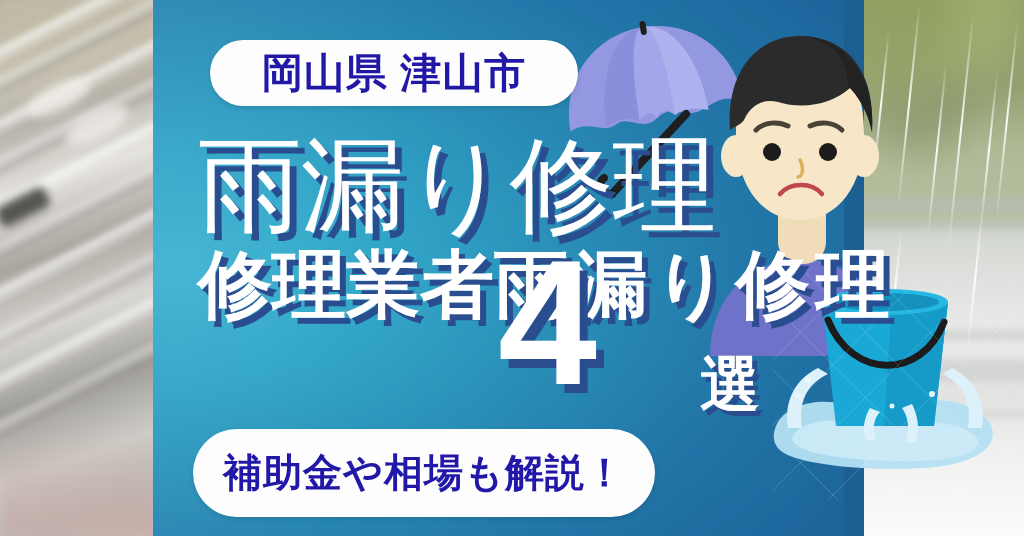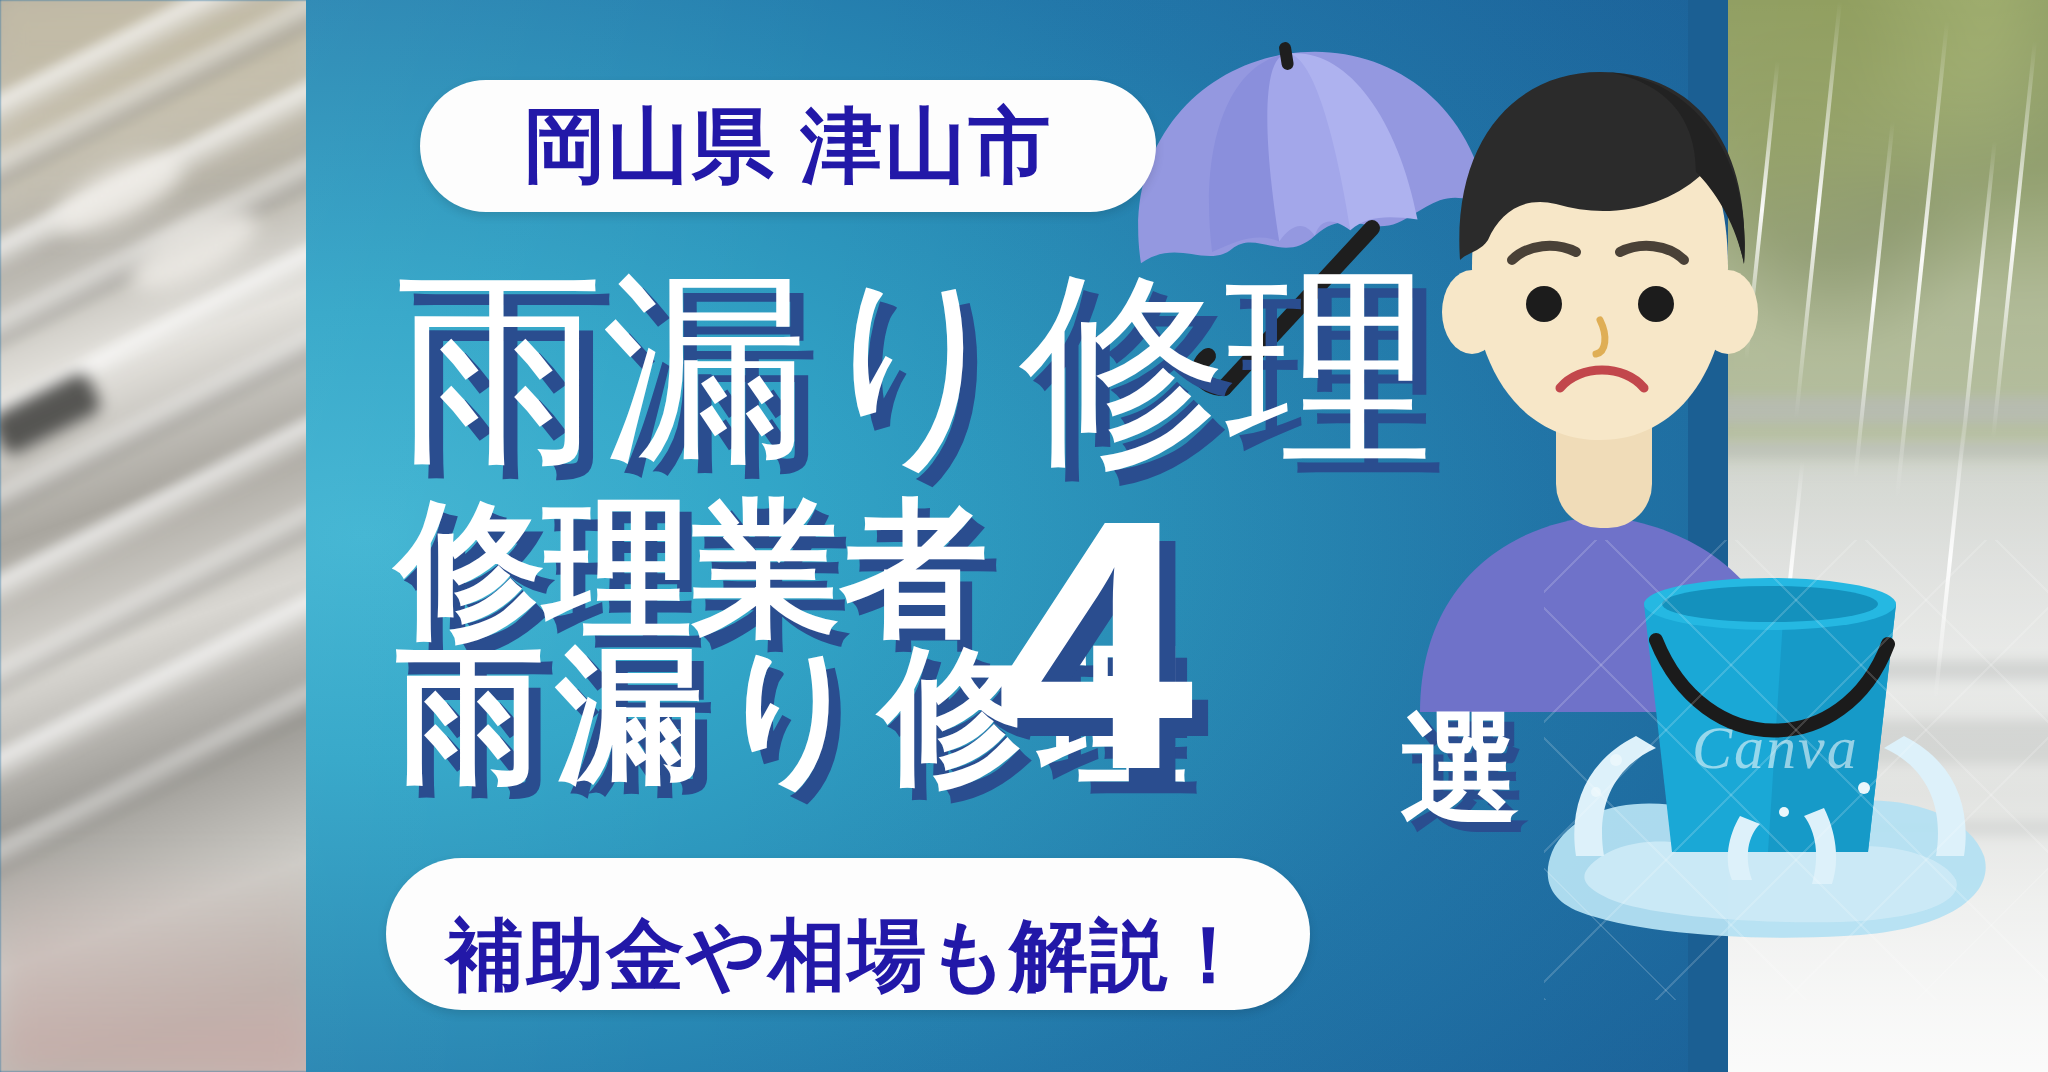--- a/index.html
+++ b/index.html
@@ -126,33 +126,33 @@
     box-shadow:0 2px 5px rgba(0,0,0,.12);
   }
   .pill span{
     color:#2218a8;
     font-weight:700;
     letter-spacing:1px;
     white-space:nowrap;
   }
   #pill-top{left:210px;top:40px;width:368px;height:66px;}
   #pill-top span{font-size:41px;}
-  #pill-bot{left:193px;top:429px;width:462px;height:76px;align-items:flex-end;}
+  #pill-bot{left:193px;top:429px;width:462px;height:88px;}
   #pill-bot span{font-size:39px;}
 
   .headline{
     position:absolute;left:198px;top:133px;
     font-size:104px;font-weight:400;line-height:1;
     color:#ffffff;letter-spacing:-1px;white-space:nowrap;
     text-shadow:7px 7px 0 #2a4d8f;
   }
 
   .sub-stack{
     position:absolute;left:198px;top:249px;
-    display:flex;flex-direction:column;line-height:.98;
+    display:flex;flex-direction:row;line-height:.98;
   }
   .sub-stack .line{
     font-size:74px;font-weight:700;color:#ffffff;
     letter-spacing:0px;white-space:nowrap;
     text-shadow:6px 6px 0 #2a4d8f;
   }
   .sub-stack .line.two{letter-spacing:6px;}
 
   .bignum{
     position:absolute;left:498px;top:234px;
@@ -281,21 +281,20 @@
       <path d="M180 92 C204 104 214 126 210 152 L196 152 C200 128 192 108 170 98 Z" fill="#ddf1fa"></path>
       <path d="M98 132 C92 142 90 154 94 164 L104 164 C100 152 102 142 108 136 Z" fill="#ddf1fa"></path>
       <path d="M140 128 C146 140 148 154 144 166 L134 166 C138 152 136 140 130 132 Z" fill="#ddf1fa"></path>
       <circle cx="36" cy="104" r="3" fill="#eaf7fc"></circle>
       <circle cx="26" cy="120" r="2.5" fill="#eaf7fc"></circle>
       <circle cx="160" cy="118" r="3" fill="#eaf7fc"></circle>
       <circle cx="120" cy="130" r="2.5" fill="#eaf7fc"></circle>
     </svg>
   </div>
   <div class="wm-grid"></div>
-  <div class="canva-wm">Canva</div>
 
   <div class="pill" id="pill-top">
     <span>岡山県 津山市</span>
   </div>
 
   <div class="headline">雨漏り修理</div>
 
   <div class="sub-stack">
     <div class="line one">修理業者</div>
     <div class="line two">雨漏り修理</div>

